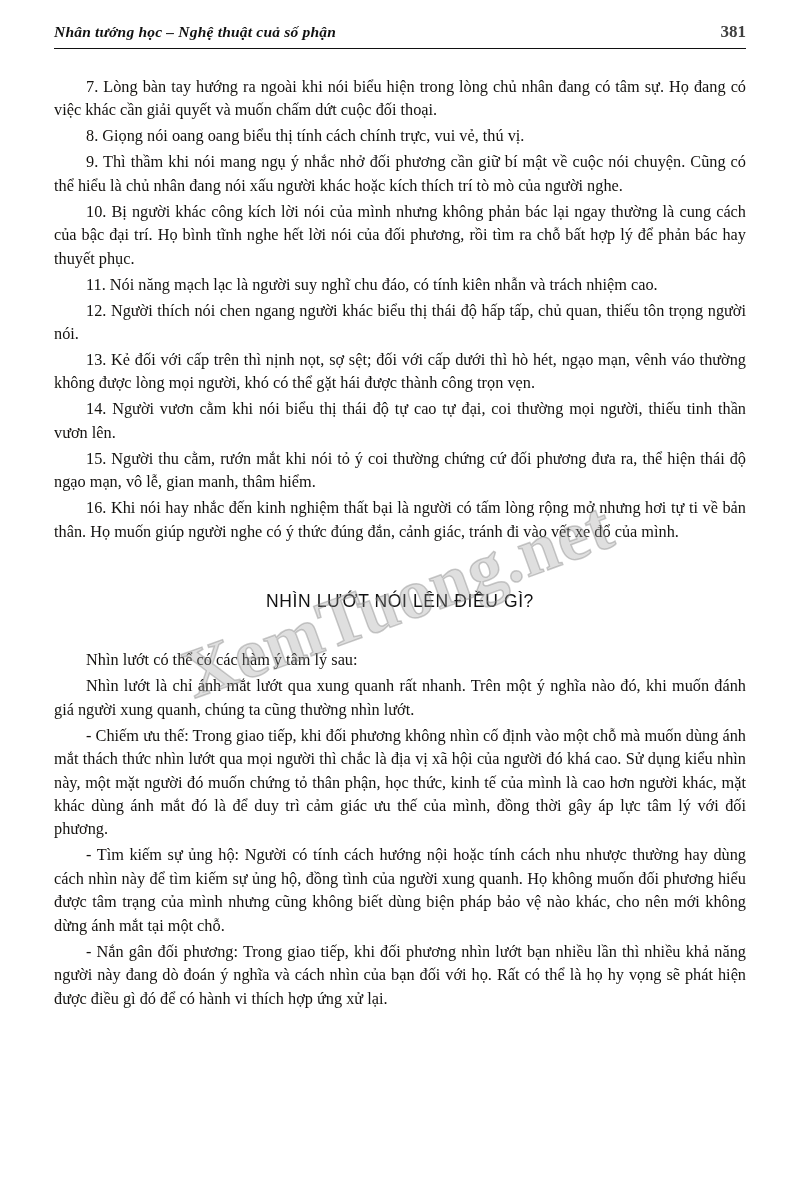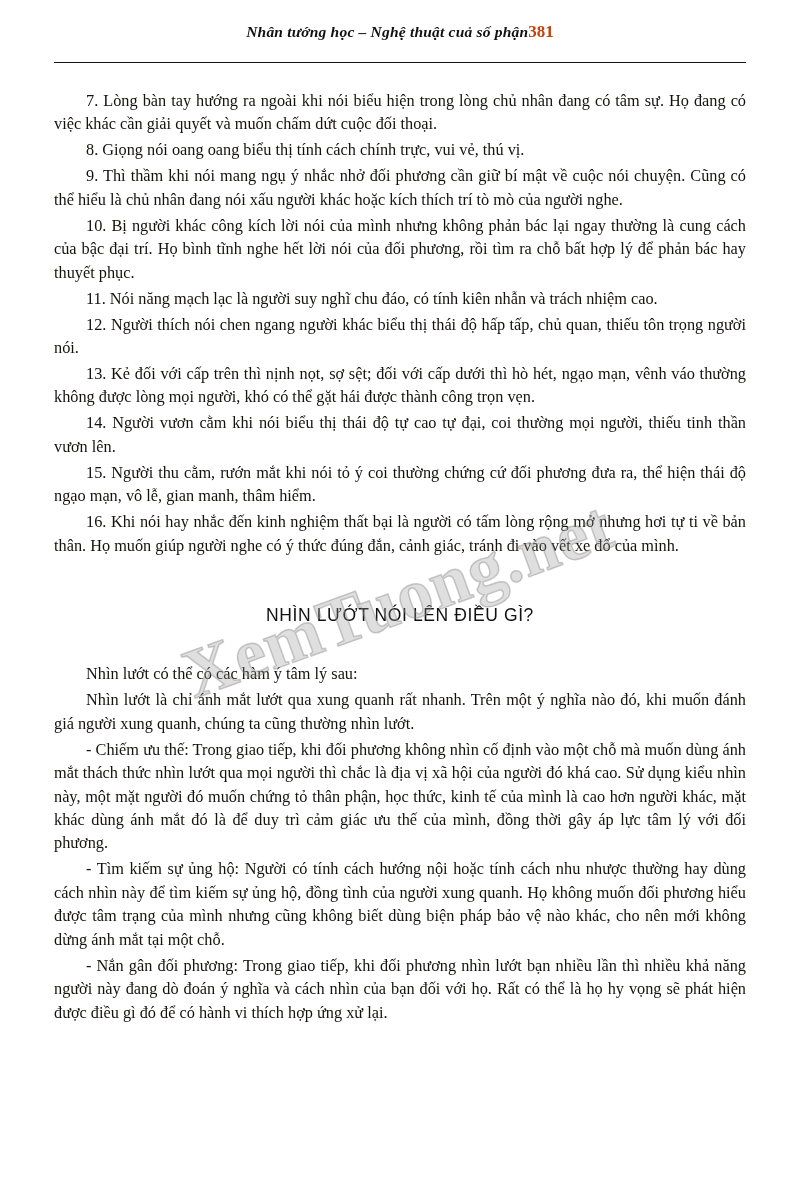--- a/index.html
+++ b/index.html
@@ -19,36 +19,36 @@
     position: relative;
     width: 800px;
     height: 1192px;
     box-sizing: border-box;
     padding: 22px 54px 0 54px;
   }
   
   .header {
     display: flex;
     align-items: baseline;
-    justify-content: center;
-    margin-bottom: 20px;
+    justify-content: space-between;
+    margin-bottom: 6px;
   }
   .header-title {
     font-family: "Liberation Serif", serif;
     font-style: italic;
     font-weight: bold;
     font-size: 15.5px;
     letter-spacing: 0.2px;
     color: #111;
   }
   .header-page {
     font-family: "Liberation Serif", serif;
     font-weight: bold;
     font-size: 17px;
-    color: #c2410c;
+    color: #404040;
   }
   .header-rule {
     border-bottom: 1.2px solid #111;
     margin: 4px 0 26px 0;
   }
   
   .content {
     font-size: 16.3px;
     line-height: 1.44;
     text-align: justify;

